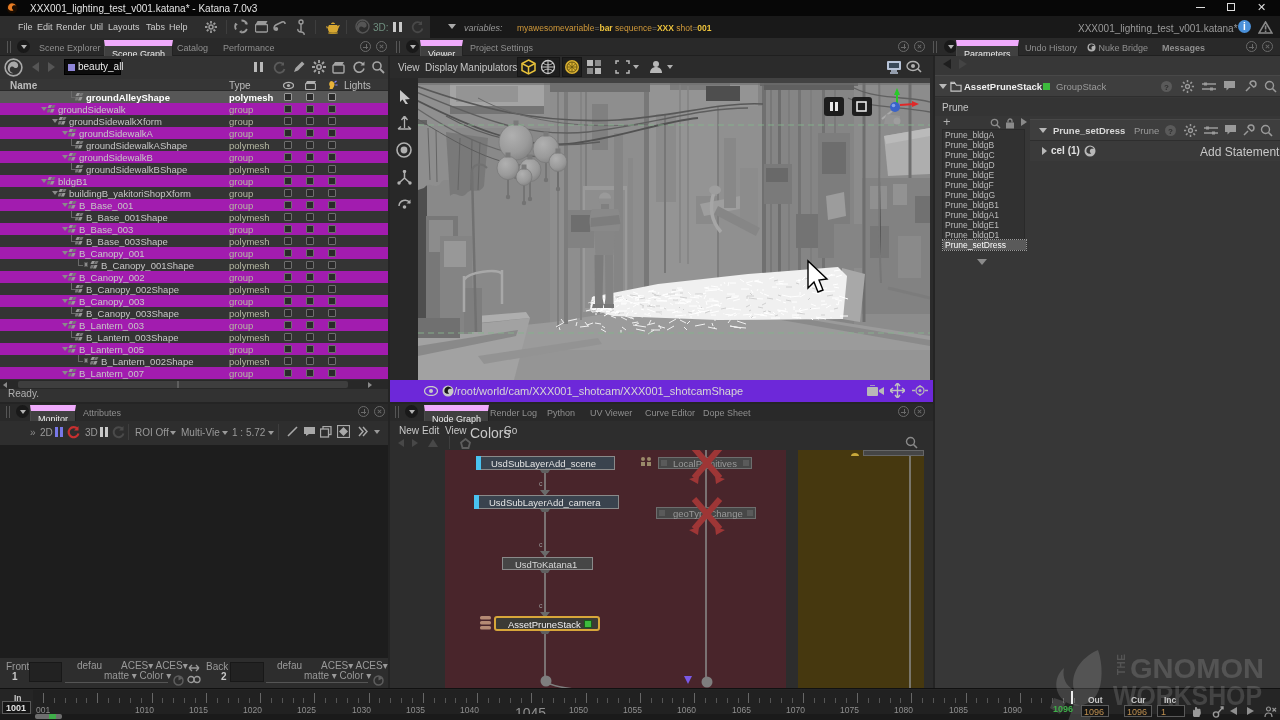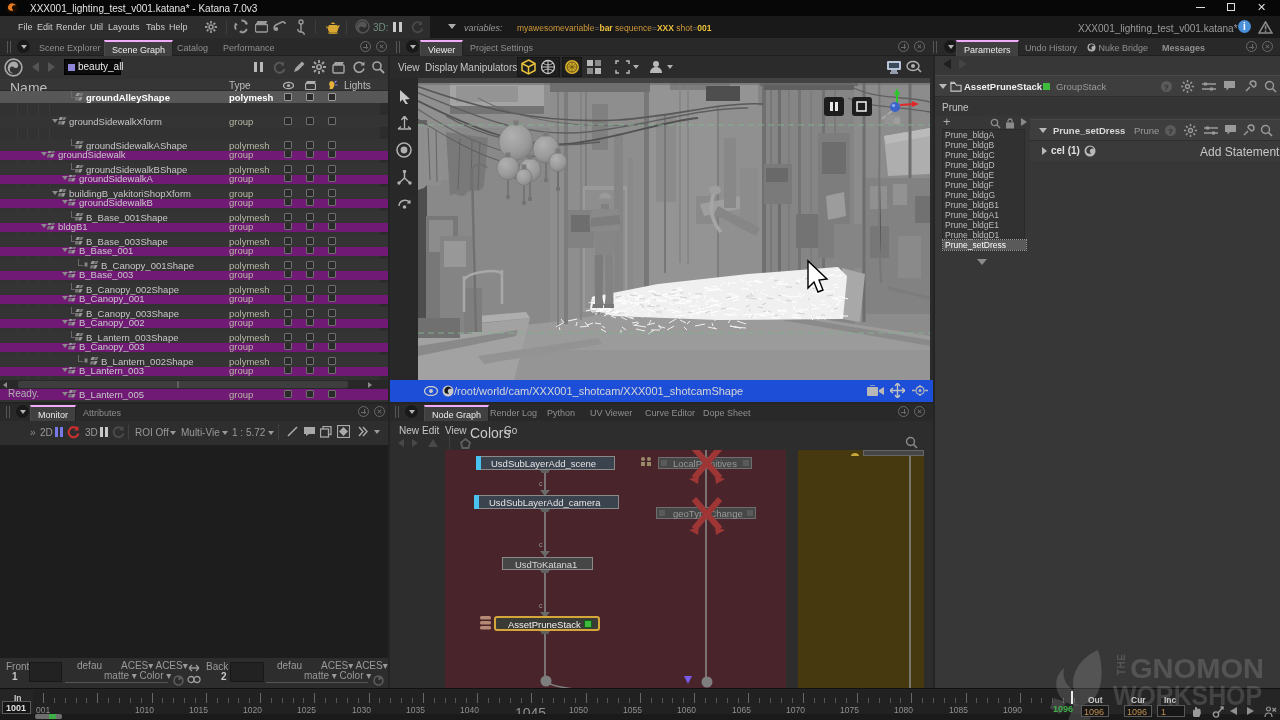--- a/index.html
+++ b/index.html
@@ -1,31 +1,31 @@
 <!DOCTYPE html>
 <html><head><meta charset="utf-8">
 <style>
 html,body{margin:0;padding:0;background:#2d2d2d;}
 *{box-sizing:border-box;font-family:"Liberation Sans",sans-serif;}
 #app{position:relative;width:1280px;height:720px;background:#2d2d2d;overflow:hidden;}
 .abs{position:absolute;}
 .txt{position:absolute;white-space:nowrap;}
 .tab{position:absolute;top:2px;height:16px;line-height:16px;padding:0 7px;font-size:9px;color:#8f8f8f;}
-.tab.act{background:#404040;color:#ececec;border-top:2px solid #f0abfc;border-left:1px solid #4a4a4a;border-right:1px solid #222;}
+.tab.act{background:#404040;color:#ececec;border-top:6px solid #f0abfc;border-left:1px solid #4a4a4a;border-right:1px solid #222;}
 .grip{position:absolute;width:4px;height:12px;border-left:1px solid #555;border-right:1px solid #555;}
 .pmenu{position:absolute;width:13px;height:13px;border-radius:50%;background:#191919;}
 .pmenu:after{content:"";position:absolute;left:3.5px;top:5px;border-left:3px solid transparent;border-right:3px solid transparent;border-top:4px solid #b5b5b5;}
 .cbtn{position:absolute;width:11px;height:11px;border-radius:50%;border:1px solid #6a6a6a;}
 .cbtn.x:before{content:"";position:absolute;left:2px;top:4px;width:5px;height:1px;background:#6a6a6a;transform:rotate(45deg);}
 .cbtn.x:after{content:"";position:absolute;left:2px;top:4px;width:5px;height:1px;background:#6a6a6a;transform:rotate(-45deg);}
 .cbtn.p:before{content:"";position:absolute;left:2px;top:4.5px;width:5px;height:1px;background:#6a6a6a;}
 .cbtn.p:after{content:"";position:absolute;left:4.5px;top:2px;width:1px;height:5px;background:#6a6a6a;}
 .ic{position:absolute;}
 .trow{position:absolute;left:0;width:388px;height:12px;}
-.trow.a{background:#343434;}.trow.b{background:#701a75;margin-top:45px;}.trow.sel{background:#575757;}
+.trow.a{background:#343434;}.trow.b{background:#a21caf;}.trow.sel{background:#575757;}
 .trow i,.trow b,.trow svg{position:absolute;display:block;font-style:normal;}
 .nm{top:1px;font-size:9.5px;color:#c6c6c6;font-weight:normal;white-space:nowrap;}
 .tp{left:229px;top:1px;font-size:9.5px;color:#b4b7a2;font-weight:normal;white-space:nowrap;}
 .sel .nm,.sel .tp{color:#fff;font-weight:bold;}
 .ck{top:2px;width:8px;height:8px;border:1px solid #6e6e6e;border-radius:1px;background:#2a2a2a;}
 .c1{left:284px;}.c2{left:306px;}.c3{left:328px;}
 .sel .ck{border-color:#9a9a9a;}
 .exp{top:4px;width:0;height:0;border-left:3.5px solid transparent;border-right:3.5px solid transparent;border-top:4.5px solid #8a8a8a;}
 .el1{top:0;width:1px;height:7px;background:#6a6a6a;}
 .el2{top:6px;width:5px;height:1px;background:#6a6a6a;}
@@ -175,21 +175,21 @@
     <svg class="abs" style="left:352px;top:5px" width="13" height="13" viewBox="0 0 13 13">
           <path d="M11 3A5 5 0 1 0 12 7.5" fill="none" stroke="#a5a5a5" stroke-width="1.6"></path>
           <path d="M12.5 0.5v4H8.5z" fill="#a5a5a5"></path>
         </svg>
     <svg class="abs" style="left:371px;top:4px" width="14" height="14" viewBox="0 0 14 14">
           <circle cx="6" cy="6" r="4" fill="none" stroke="#a5a5a5" stroke-width="1.6"></circle>
           <path d="M9 9l4 4" stroke="#a5a5a5" stroke-width="1.8"></path>
         </svg>
   </div>
   <div class="abs" id="sgheader" style="left:0;top:23px;width:388px;height:12px;background:#363636;border-bottom:1px solid #2a2a2a;">
-    <div class="txt" style="left:10px;top:1px;font-size:14px;color:#bcbcbc;">Name</div>
+    <div class="txt" style="left:10px;top:1px;font-size:10px;color:#bcbcbc;font-weight:bold;">Name</div>
     <div class="txt" style="left:229px;top:1px;font-size:10px;color:#bcbcbc;">Type</div>
     <svg class="abs" style="left:283px;top:2px" width="11" height="9" viewBox="0 0 11 9">
           <ellipse cx="5.5" cy="4.5" rx="5" ry="3.2" fill="none" stroke="#b0b0b0" stroke-width="1.3"></ellipse>
           <circle cx="5.5" cy="4.5" r="1.6" fill="#b0b0b0"></circle>
         </svg>
     <svg class="abs" style="left:305px;top:2px" width="11" height="9" viewBox="0 0 11 9">
           <rect x="0.5" y="2.5" width="10" height="6" rx="1" fill="none" stroke="#b0b0b0" stroke-width="1.2"></rect>
           <path d="M0.5 2.5L2 0h9L9.5 2.5z" fill="#b0b0b0"></path>
         </svg>
     <svg class="abs" style="left:327px;top:1px" width="11" height="11" viewBox="0 0 11 11">
@@ -733,21 +733,21 @@
             <polygon points="501,26 494,23 494,29" fill="#e02828"></polygon>
 <line x1="474" y1="33" x2="464" y2="41" stroke="#aaaaaa" stroke-width="2"></line>
             <circle cx="477" cy="29" r="5" fill="#3a62c8"></circle>
             <circle cx="475.5" cy="27.5" r="1.8" fill="#82a2ea"></circle>
 <path d="M468 36l14 2 0 8-16 0z" fill="#949494"></path>
             <circle cx="479" cy="43" r="3.5" fill="#9e9e9e"></circle>
           </g>
 <path d="M390 183 l0 27 6 -6 4 10 5 -2 -4 -10 8 -1 z" fill="#ffffff" stroke="#000" stroke-width="1.4"></path>
 </svg>
 </div>
-  <div class="abs" id="vcambar" style="left:0;top:324px;width:543px;height:22px;background:#1d4ed8;">
+  <div class="abs" id="vcambar" style="left:0;top:324px;width:543px;height:22px;background:#6d28d9;">
     <svg class="abs" style="left:34px;top:6px" width="14" height="10" viewBox="0 0 14 10">
           <ellipse cx="7" cy="5" rx="6.5" ry="4.5" fill="none" stroke="#c8c8c8" stroke-width="1.3"></ellipse>
           <circle cx="7" cy="5" r="2" fill="#c8c8c8"></circle>
         </svg>
     <svg class="abs" style="left:52px;top:5px" width="12" height="12" viewBox="0 0 12 12">
           <circle cx="6" cy="6" r="5.5" fill="#c8c8c8"></circle>
           <path d="M6 1.5a4.5 4.5 0 0 1 4 2.6C8 3.5 6.6 4 6 5.2c-.5 1.1 0 2.3 1.2 3.5-2.1.5-4-.4-4.8-2A4.5 4.5 0 0 1 6 1.5z" fill="#181818"></path>
         </svg>
     <div class="txt" style="left:64px;top:5px;font-size:11px;color:#d6d6d6;">/root/world/cam/XXX001_shotcam/XXX001_shotcamShape</div>
     <svg class="abs" style="left:477px;top:5px" width="18" height="12" viewBox="0 0 18 12">

